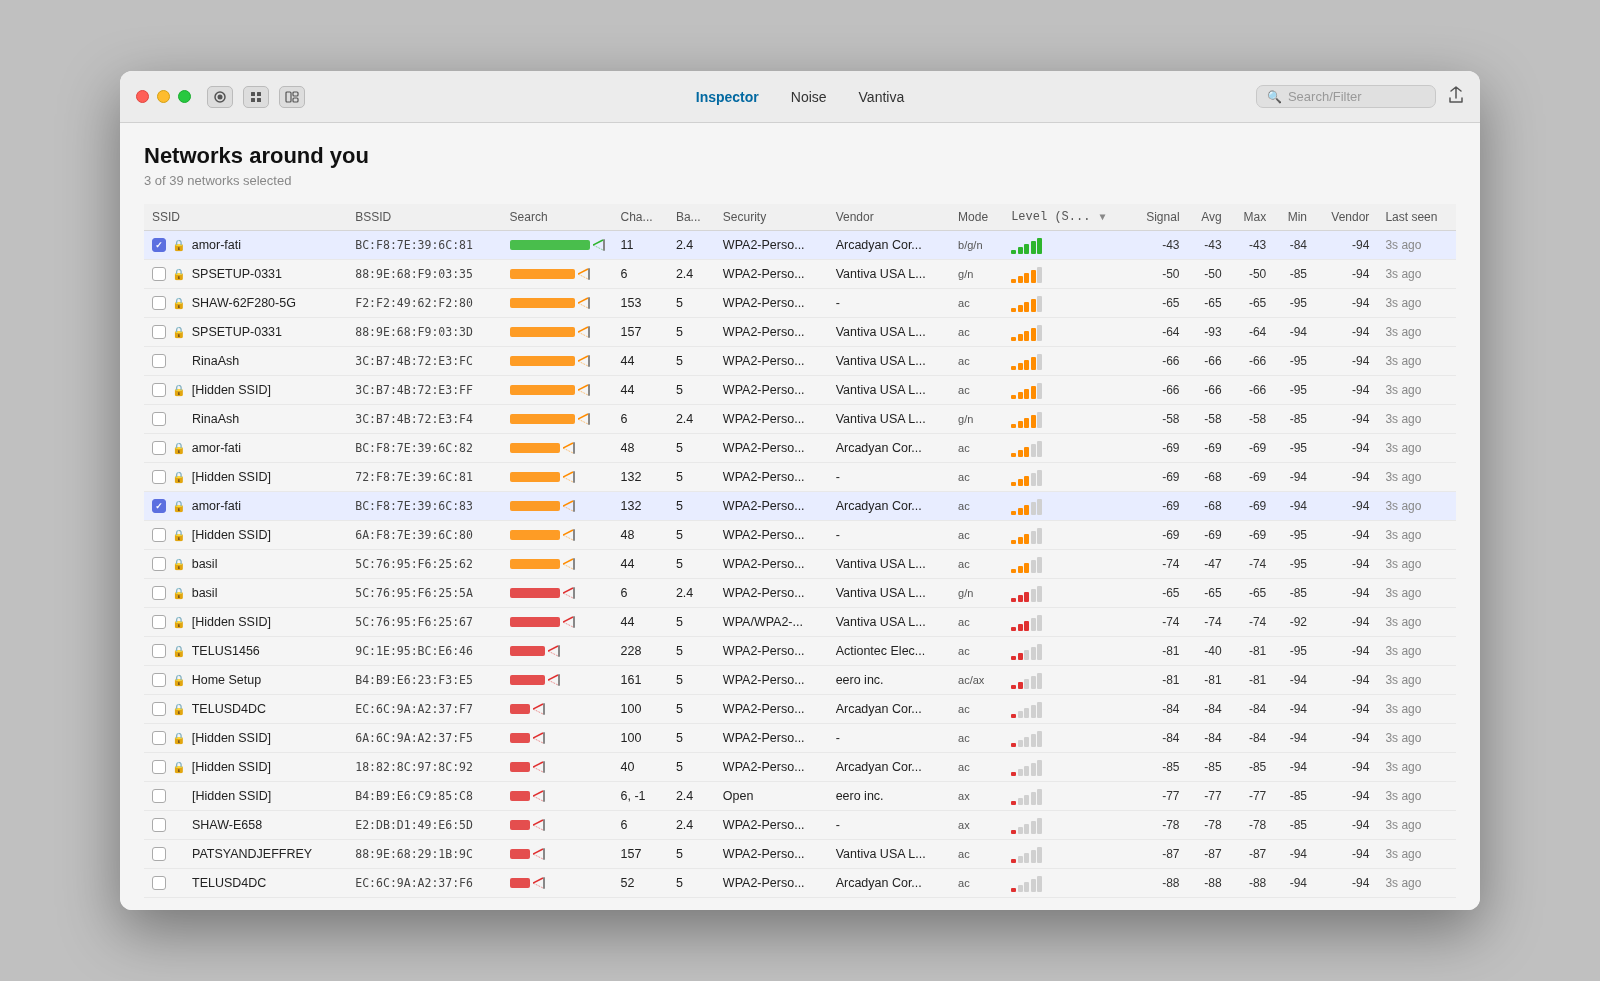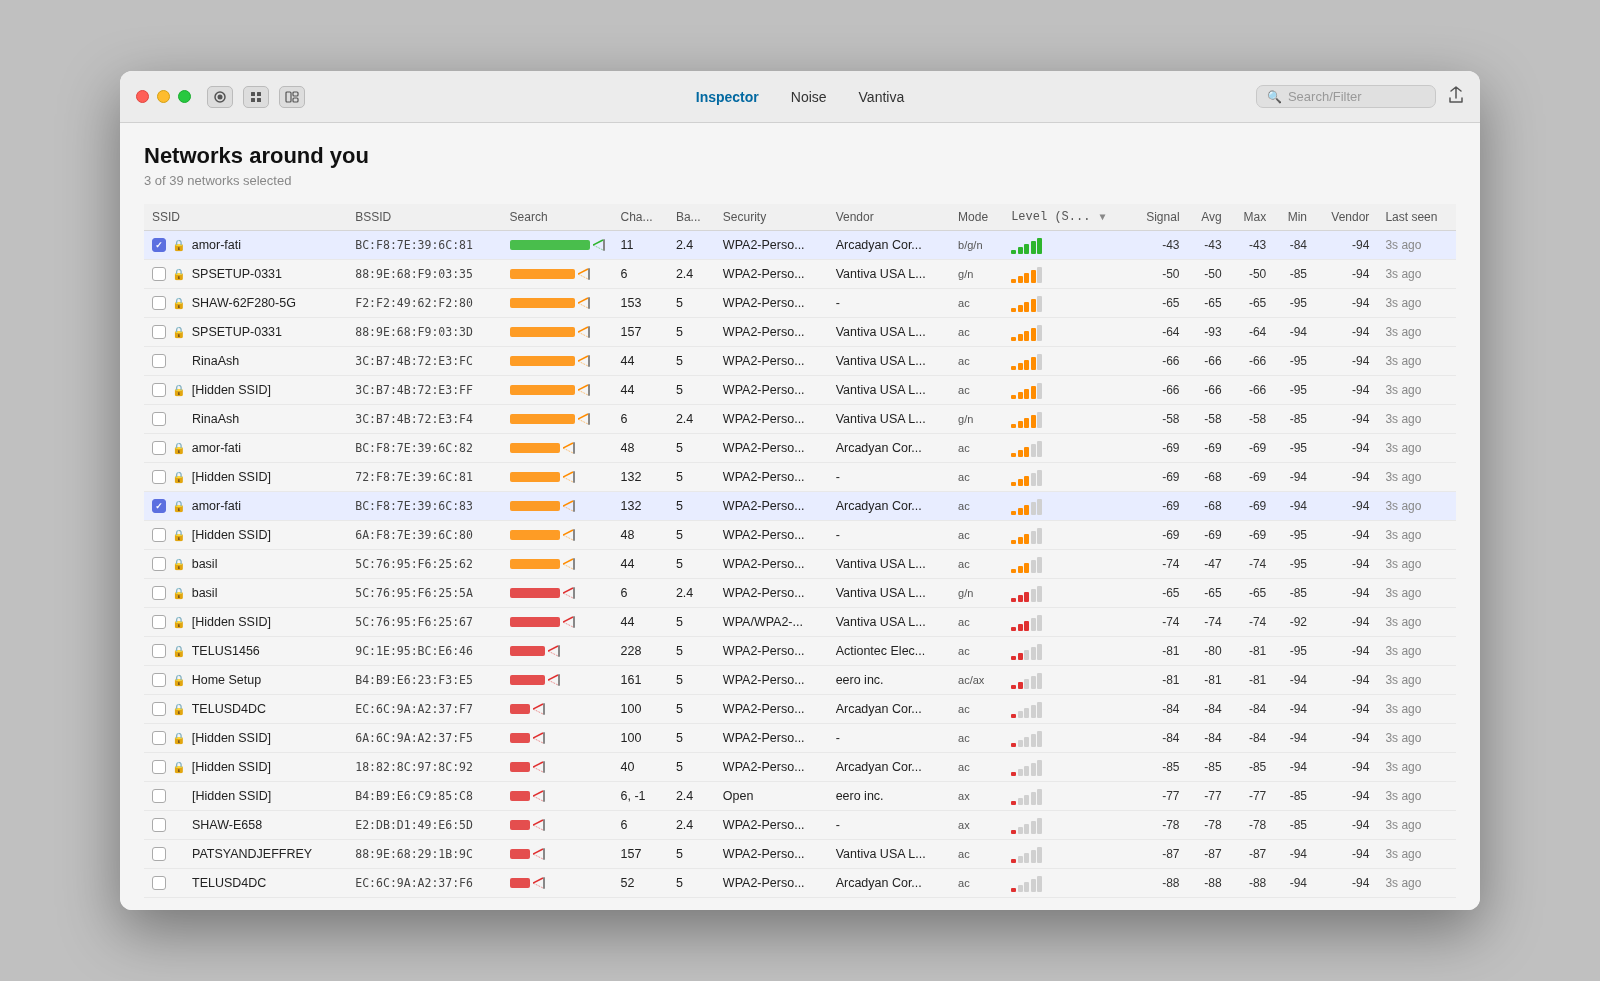--- a/index.html
+++ b/index.html
@@ -867,21 +867,21 @@
       <td>
                 <div class="signal-bars">
                   <div class="signal-bar bar-active-red" style="height:4px"></div>
                   <div class="signal-bar bar-active-red" style="height:7px"></div>
                   <div class="signal-bar bar-inactive" style="height:10px"></div>
                   <div class="signal-bar bar-inactive" style="height:13px"></div>
                   <div class="signal-bar bar-inactive" style="height:16px"></div>
                 </div>
               </td>
       <td class="num-cell">-81</td>
-      <td class="num-cell">-80</td>
+      <td class="num-cell">-40</td>
       <td class="num-cell">-81</td>
       <td class="num-cell">-95</td>
       <td class="num-cell">-94</td>
       <td class="time-cell">3s ago</td>
     </tr>
             <tr>
       <td>
         <div class="ssid-cell">
           <div class="checkbox"></div>
           <span class="lock-icon">🔒</span>

